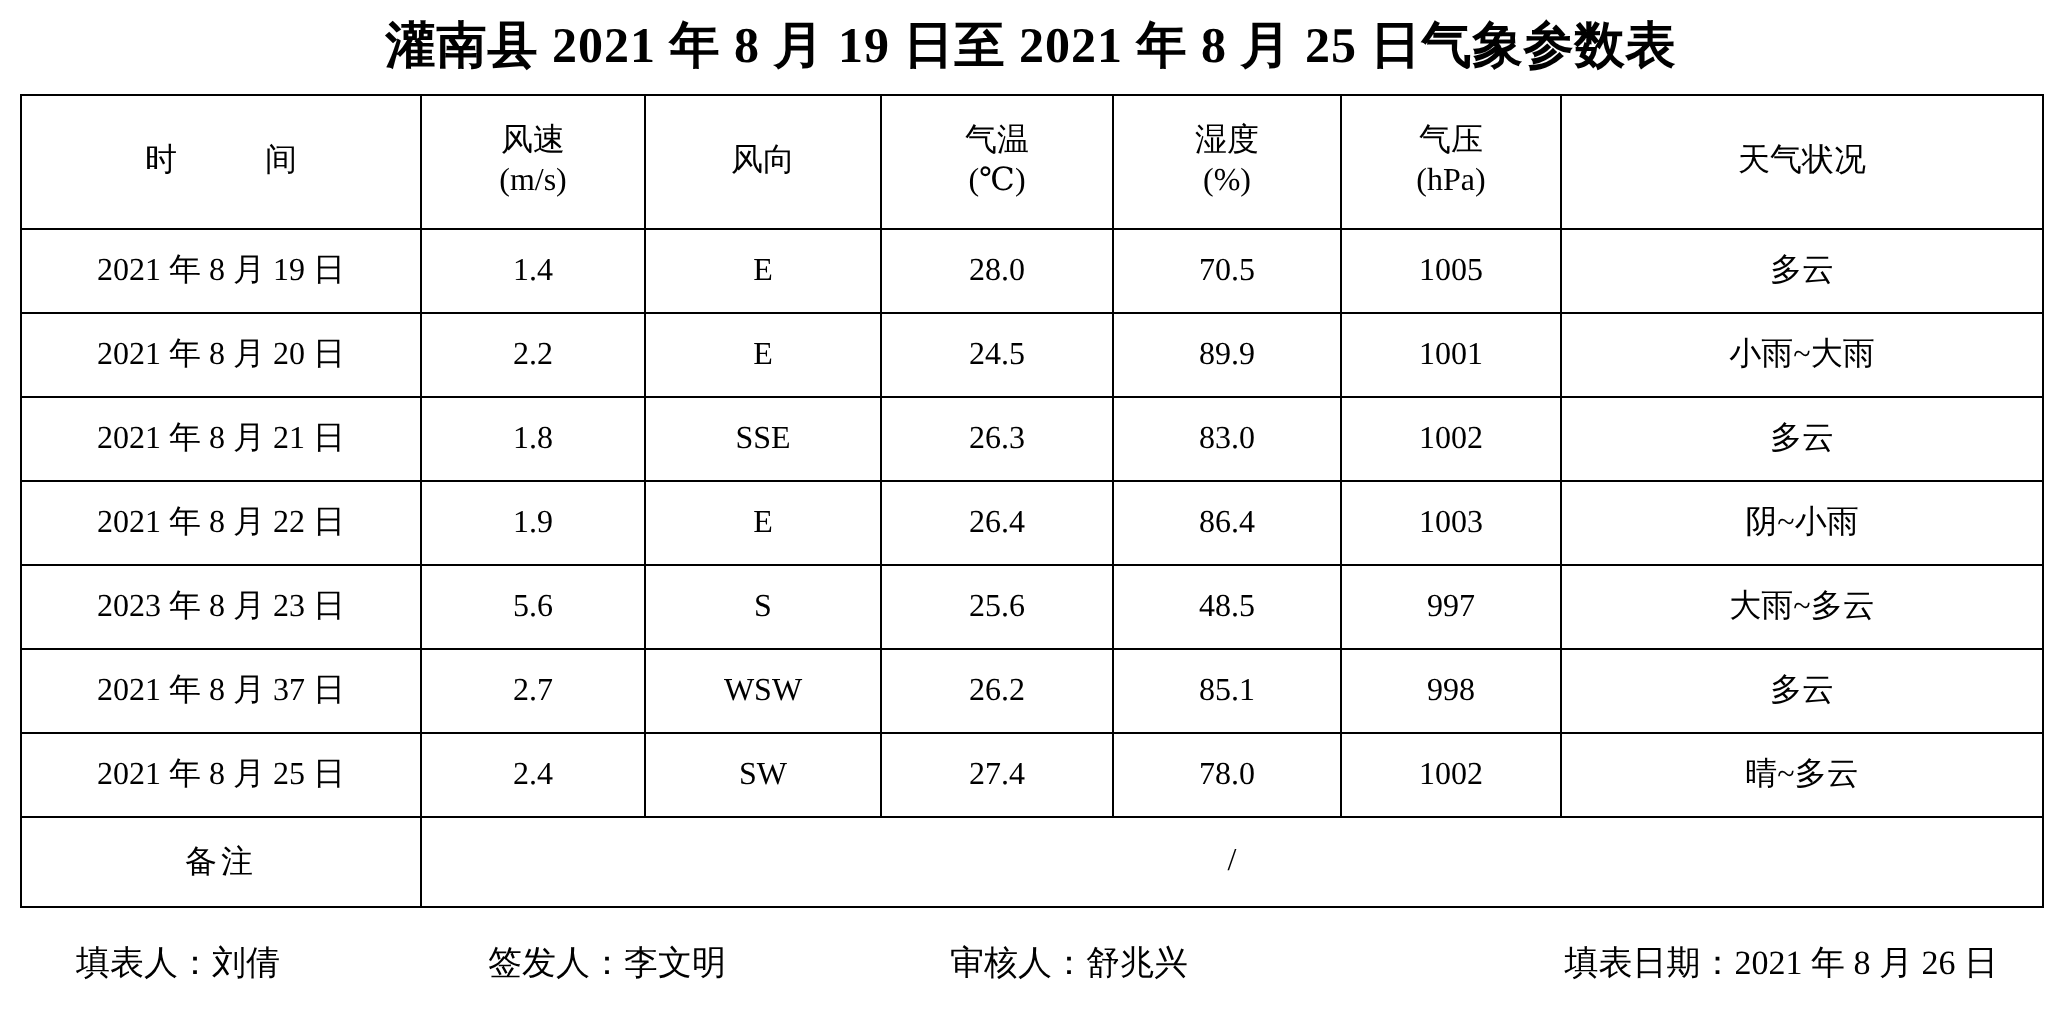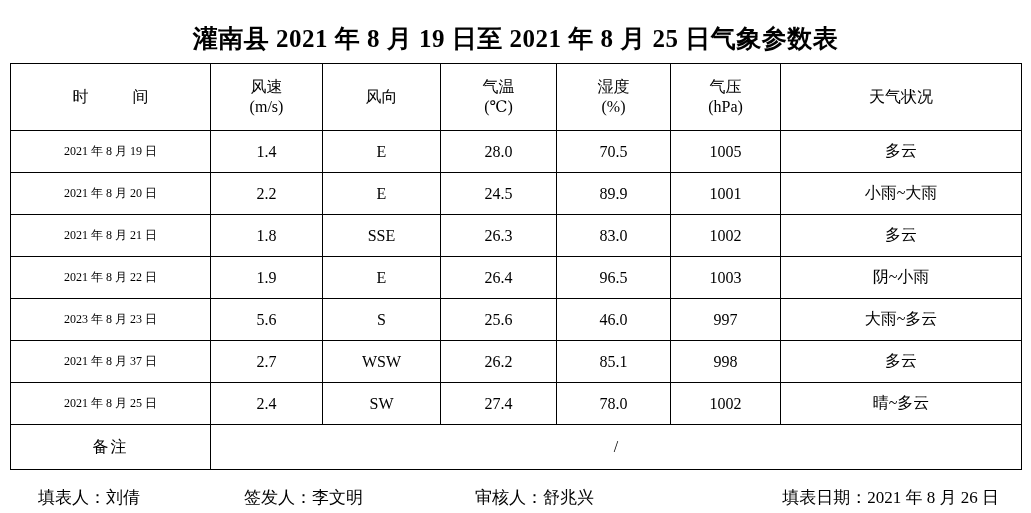--- a/index.html
+++ b/index.html
@@ -12,21 +12,21 @@
     height: 513px;
     font-family: "Liberation Serif", "DejaVu Serif", serif;
     color: #000000;
     overflow: hidden;
   }
   .page {
     width: 1031px;
     height: 418px;
     position: relative;
     box-sizing: border-box;
-    padding: 16px 10px;
+    padding: 0 10px;
   }
   .title {
     text-align: center;
     font-size: 25px;
     font-weight: 600;
     letter-spacing: 0.5px;
     padding-top: 6px;
     padding-bottom: 8px;
     white-space: nowrap;
   }
@@ -54,21 +54,21 @@
   }
   .hdr .spaced {
     letter-spacing: 14px;
     padding-left: 14px;
   }
   .body-row td {
     height: 41px;
     font-size: 16px;
   }
   .body-row td.date {
-    font-size: 12px;
+    font-size: 16px;
     margin-top: 15px;
   }
   .remark-row td {
     height: 44px;
     font-size: 18px;
   }
   .remark-row td.remark-label {
     letter-spacing: 2px;
   }
   .remark-row td.remark-value {
@@ -171,31 +171,31 @@
         <td>83.0</td>
         <td>1002</td>
         <td>多云</td>
       </tr>
 
       <tr class="body-row">
         <td class="date">2021 年 8 月 22 日</td>
         <td>1.9</td>
         <td>E</td>
         <td>26.4</td>
-        <td>96.5</td>
+        <td>86.4</td>
         <td>1003</td>
         <td>阴~小雨</td>
       </tr>
 
       <tr class="body-row">
         <td class="date">2023 年 8 月 23 日</td>
         <td>5.6</td>
         <td>S</td>
         <td>25.6</td>
-        <td>46.0</td>
+        <td>48.5</td>
         <td>997</td>
         <td>大雨~多云</td>
       </tr>
 
       <tr class="body-row">
         <td class="date">2021 年 8 月 37 日</td>
         <td>2.7</td>
         <td>WSW</td>
         <td>26.2</td>
         <td>85.1</td>

